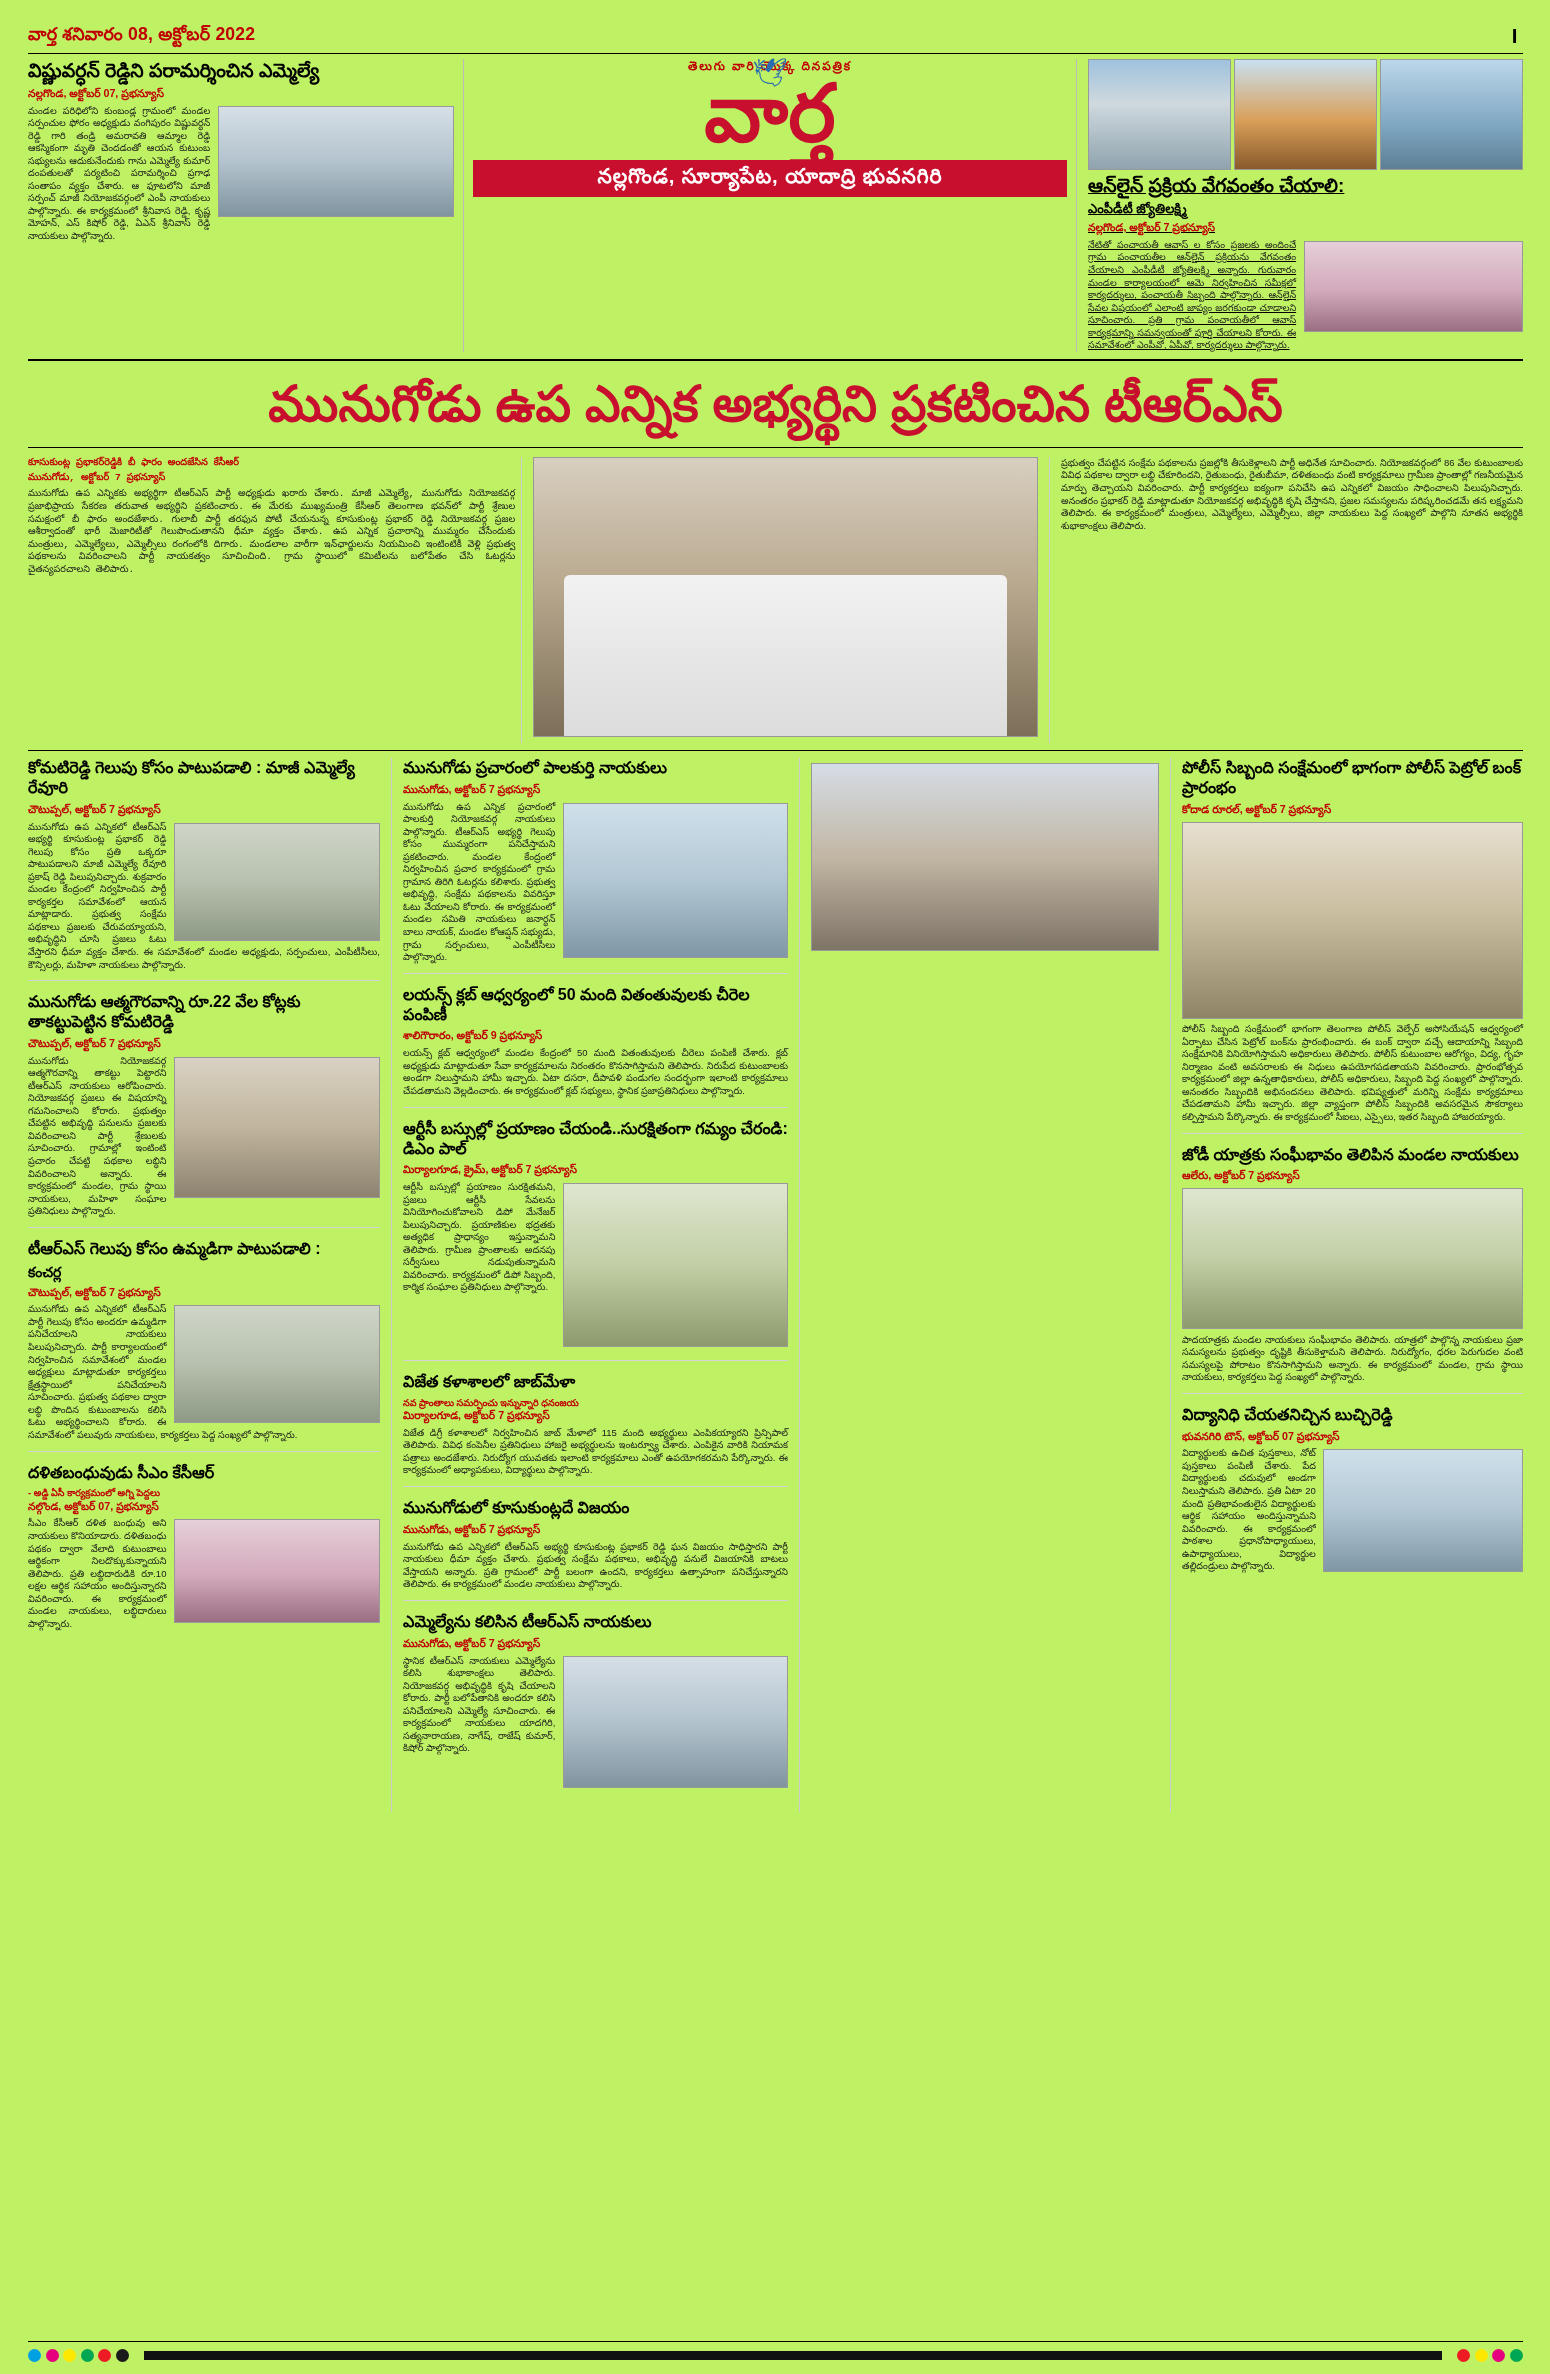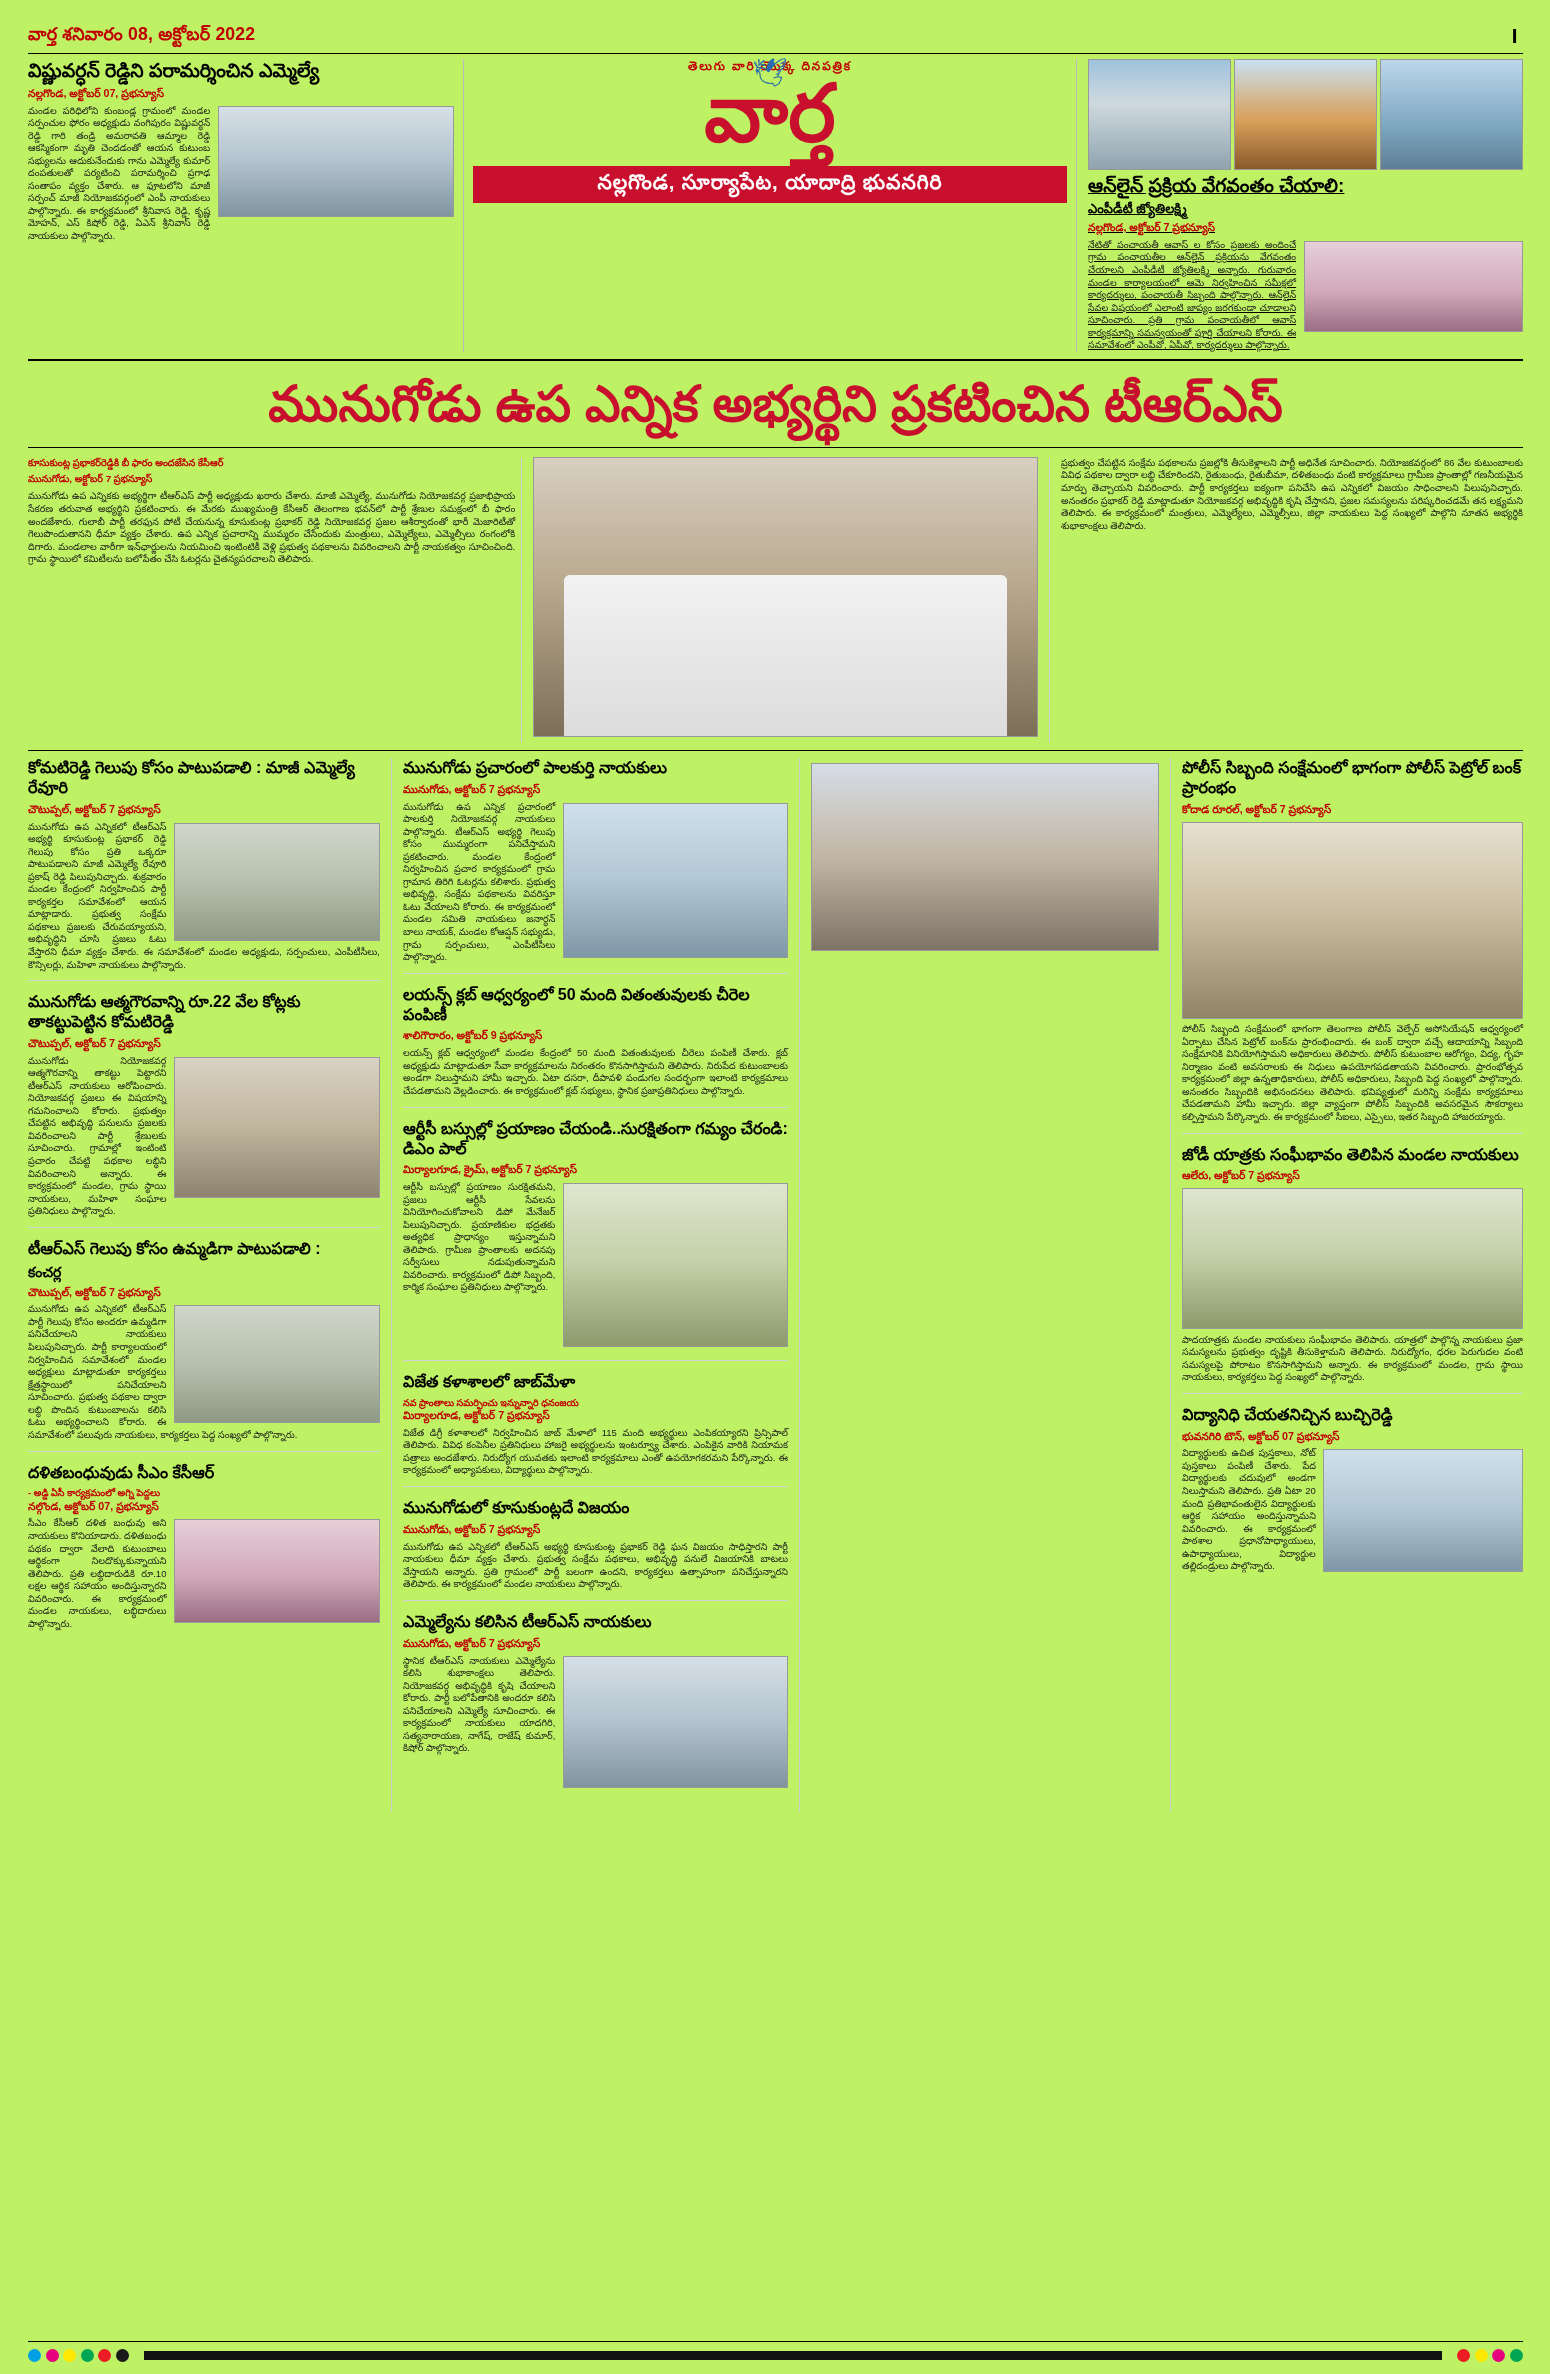--- a/index.html
+++ b/index.html
@@ -19,39 +19,39 @@
   .mh-left{width:436px;padding-right:9.3px;border-right:0.9px solid #bbb;}
   .mh-center{width:612px;padding:0 9.3px;text-align:center;position:relative;}
   .mh-right{width:447px;padding-left:11px;border-left:0.9px solid #bbb;text-decoration:underline;}
 
   .brief-head{font-size:19px;font-weight:bold;color:#000;line-height:1.3;margin-bottom:2.8px;}
   .brief-sub{font-size:10.7px;color:#c00000;font-weight:bold;margin-bottom:2.8px;}
   .tiny{font-size:9.5px;line-height:1.32;color:#1a1a1a;text-align:justify;}
 
   .logo-top{font-size:12px;color:#c00000;font-weight:bold;letter-spacing:1.9px;text-align:center;}
   .logo-main{font-size:80px;line-height:.95;color:#c8102e;font-weight:bold;font-family:"Liberation Serif",serif;}
-  .logo-strip{background:#c8102e;color:#fff;font-size:20.4px;font-weight:bold;padding:4.6px 0;margin-top:14px;letter-spacing:0.9px;}
+  .logo-strip{background:#c8102e;color:#fff;font-size:20.4px;font-weight:bold;padding:4.6px 0;margin-top:8px;letter-spacing:0.9px;}
   .bird{position:absolute;left:50%;transform:translateX(-50%);top:-3.7px;font-size:28px;color:#2b6cb0;}
 
   .photostrip{display:flex;gap:2.8px;height:111px;margin-bottom:3.7px;}
   .photostrip .ph{flex:1;border:0.9px solid #999;}
   .ph-dam{background:linear-gradient(180deg,#9fc2dd 0%,#cfd9de 40%,#8fa3ae 100%);}
   .ph-temple{background:linear-gradient(180deg,#c9e0f0 0%,#d9a05a 55%,#8a5a2b 100%);}
   .ph-city{background:linear-gradient(180deg,#bcd7ea 0%,#7fa7c2 60%,#5d7f94 100%);}
 
   
   .mainhead{
     text-align:center;color:#c8102e;font-weight:bold;font-size:50px;
     padding:15px 0 13px 0;border-bottom:1.9px solid #000;line-height:1.15;
   }
 
   
   .lead{display:flex;border-bottom:1.9px solid #000;padding:9.3px 0 7.4px 0;}
   .lead .c{box-stage:border-box;}
-  .lead .c1{width:501px;padding-right:6px;border-right:0.9px solid #ccc;}
+  .lead .c1{width:501px;padding-right:6px;border-right:0.9px solid #ccc;font-family:Liberation Mono, monospace;}
   .lead .c2{width:519px;padding:0 11px;border-right:0.9px solid #ccc;}
   .lead .c3{width:475px;padding-left:11px;}
   .byline{font-size:9.7px;color:#c00000;font-weight:bold;margin-bottom:1.9px;}
   .dateline{font-size:9.7px;color:#c00000;font-weight:bold;margin-bottom:3.7px;}
   .leadphoto{height:278px;border:0.9px solid #999;background:linear-gradient(180deg,#d8cfc0 0%,#b9a98f 45%,#7d6e58 100%);margin-bottom:5.6px;position:relative;overflow:hidden;}
   .leadphoto:after{content:"";position:absolute;left:6%;bottom:0;width:88%;height:58%;background:linear-gradient(180deg,#f2f2f2,#dcdcdc);border-radius:5.6px 5.6px 0 0;}
 
   
   .grid{display:flex;padding-top:7.4px;}
   .col{box-sizing:border-box;}

